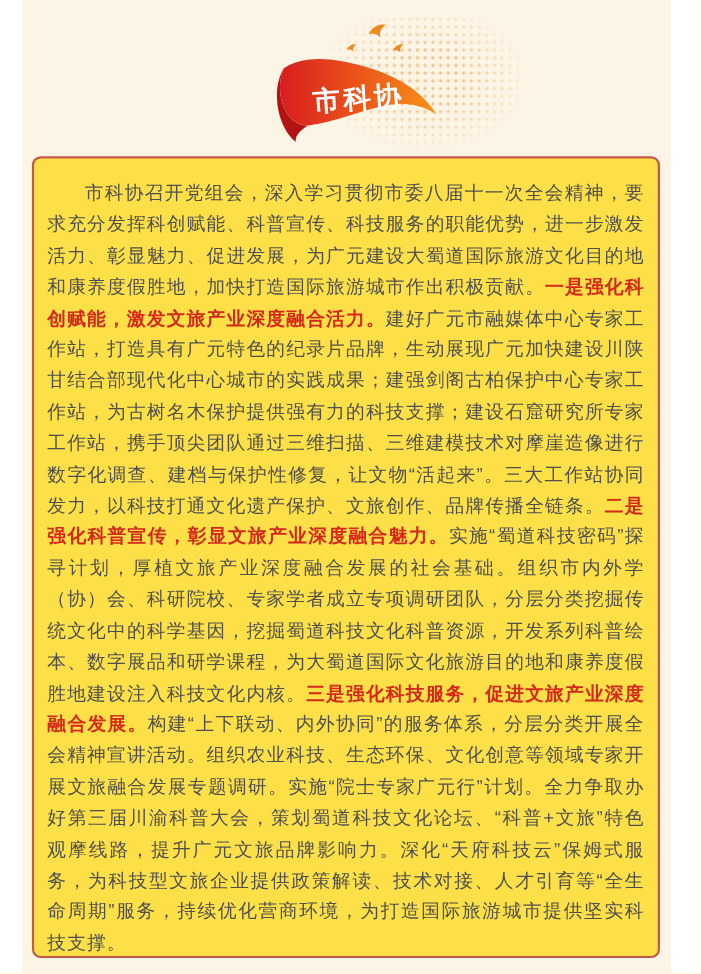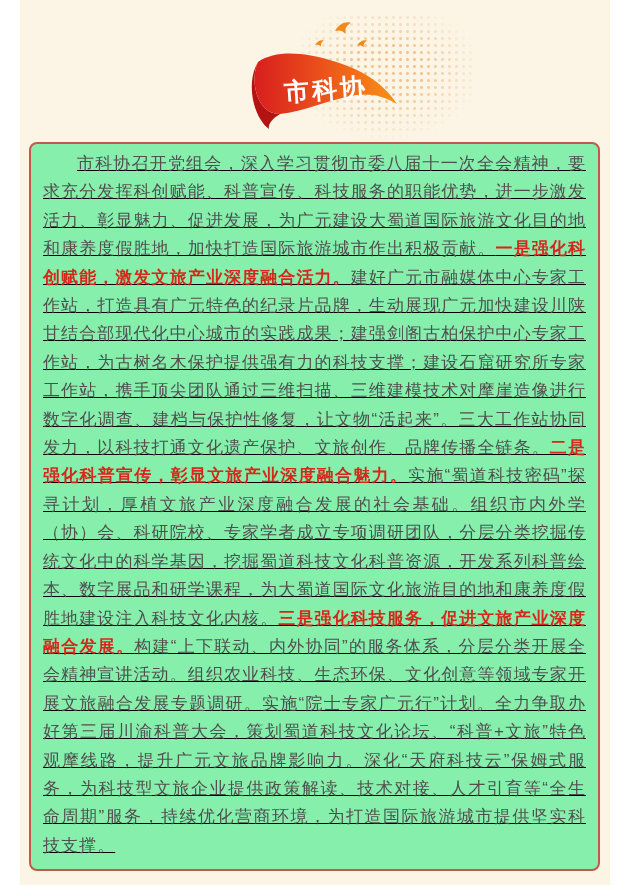--- a/index.html
+++ b/index.html
@@ -24,23 +24,23 @@
   .ribbon{position:absolute;left:228px;top:52px;width:152px;height:80px;z-index:2;}
   .ribbon svg{position:absolute;left:0;top:0;width:100%;height:100%;}
   .ribbon-label{
     position:absolute;left:28px;top:21px;width:100px;text-align:center;
     color:#ffffff;font-weight:bold;font-size:25px;letter-spacing:3px;
     transform:rotate(-4deg);z-index:4;white-space:nowrap;
   }
   
   .card{
     position:absolute;left:9px;top:142px;width:571px;height:729px;
-    box-sizing:border-box;background:#86efac;
+    box-sizing:border-box;background:#fde047;
     border:2px solid #c25a4b;border-radius:8px;
-    padding:6px 12px 10px 12px;overflow:hidden;z-index:2;text-decoration:underline;
+    padding:18px 12px 10px 12px;overflow:hidden;z-index:2;
   }
   .para{
     margin:0;font-size:17px;line-height:28.4px;letter-spacing:1.05px;
     color:#4f4f4f;text-align:justify;text-indent:2em;
     word-break:break-all;
   }
   .seg{color:inherit;}
   .seg.em{color:#d5281b;font-weight:bold;}
 </style>
 </head>

